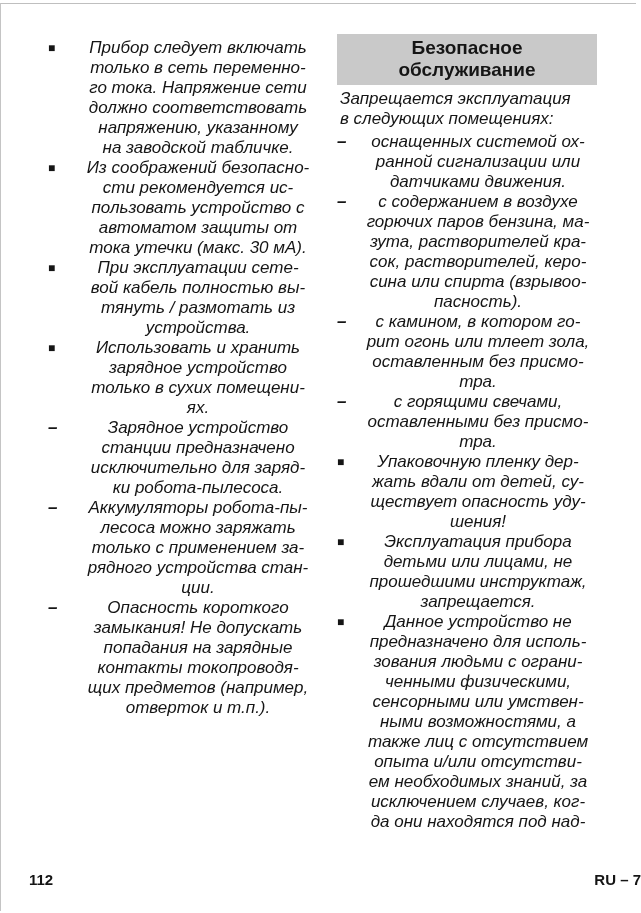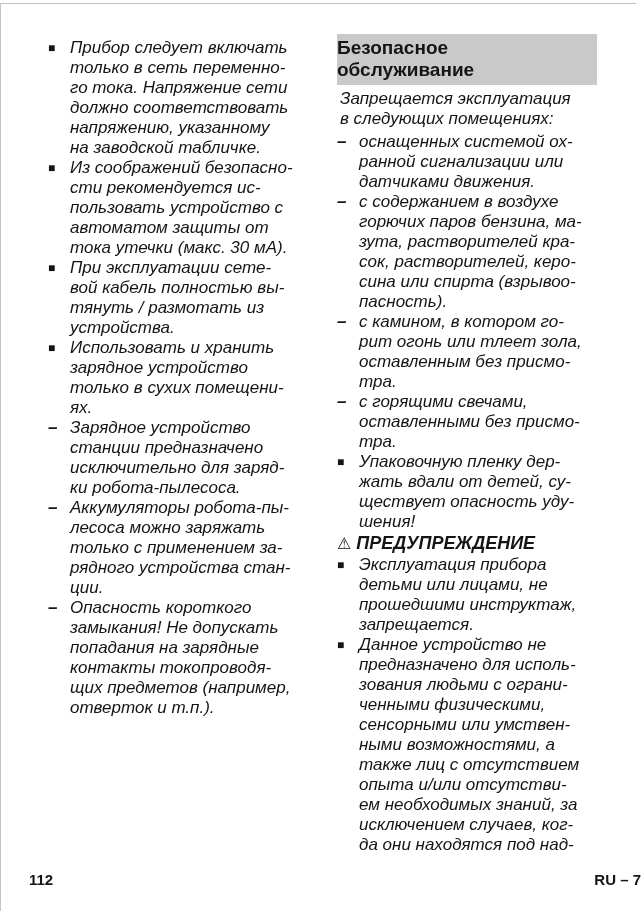--- a/index.html
+++ b/index.html
@@ -23,30 +23,31 @@
   }
   .col-left  { left:48px;  top:38px; width:278px; }
   .col-right { left:337px; top:34px; width:260px; }
 
   .section-title {
     background:#c9c9c9;
     font-style:normal;
     font-weight:bold;
     font-size:19px;
     line-height:22px;
+    text-align:center;
     padding:3px 0 4px 0;
     white-space:pre-line;
     margin-bottom:4px;
   }
 
   .block { display:flex; margin:0; }
   .block .marker { flex:0 0 22px; }
   .marker-square { font-style:normal; font-size:12px; line-height:20px; }
   .marker-dash   { font-weight:bold; }
-  .block .txt { flex:1 1 auto; }
+  .block .txt { flex:1 1 auto;text-align:center; }
   .block .txt b { font-weight:normal; }
 
   .para { margin:3px; }
 
   .warnhead {
     font-weight:bold;
     font-size:18px;
     line-height:22px;
     white-space:nowrap;
   }
@@ -124,21 +125,20 @@
         <span class="txt">с камином, в котором го-<br>рит огонь или тлеет зола,<br>оставленным без присмо-<br>тра.</span>
       </div>
       <div class="block">
         <span class="marker marker-dash">–</span>
         <span class="txt">с горящими свечами,<br>оставленными без присмо-<br>тра.</span>
       </div>
       <div class="block">
         <span class="marker marker-square">■</span>
         <span class="txt">Упаковочную пленку дер-<br>жать вдали от детей, су-<br>ществует опасность уду-<br>шения!</span>
       </div>
-      <div class="warnhead"><span class="tri">⚠</span><span>ПРЕДУПРЕЖДЕНИЕ</span></div>
       <div class="block">
         <span class="marker marker-square">■</span>
         <span class="txt">Эксплуатация прибора<br>детьми или лицами, не<br>прошедшими инструктаж,<br>запрещается.</span>
       </div>
       <div class="block">
         <span class="marker marker-square">■</span>
         <span class="txt">Данное устройство не<br>предназначено для исполь-<br>зования людьми с ограни-<br>ченными физическими,<br>сенсорными или умствен-<br>ными возможностями, а<br>также лиц с отсутствием<br>опыта и/или отсутстви-<br>ем необходимых знаний, за<br>исключением случаев, ког-<br>да они находятся под над-</span>
       </div>
     </div>
 </div>

